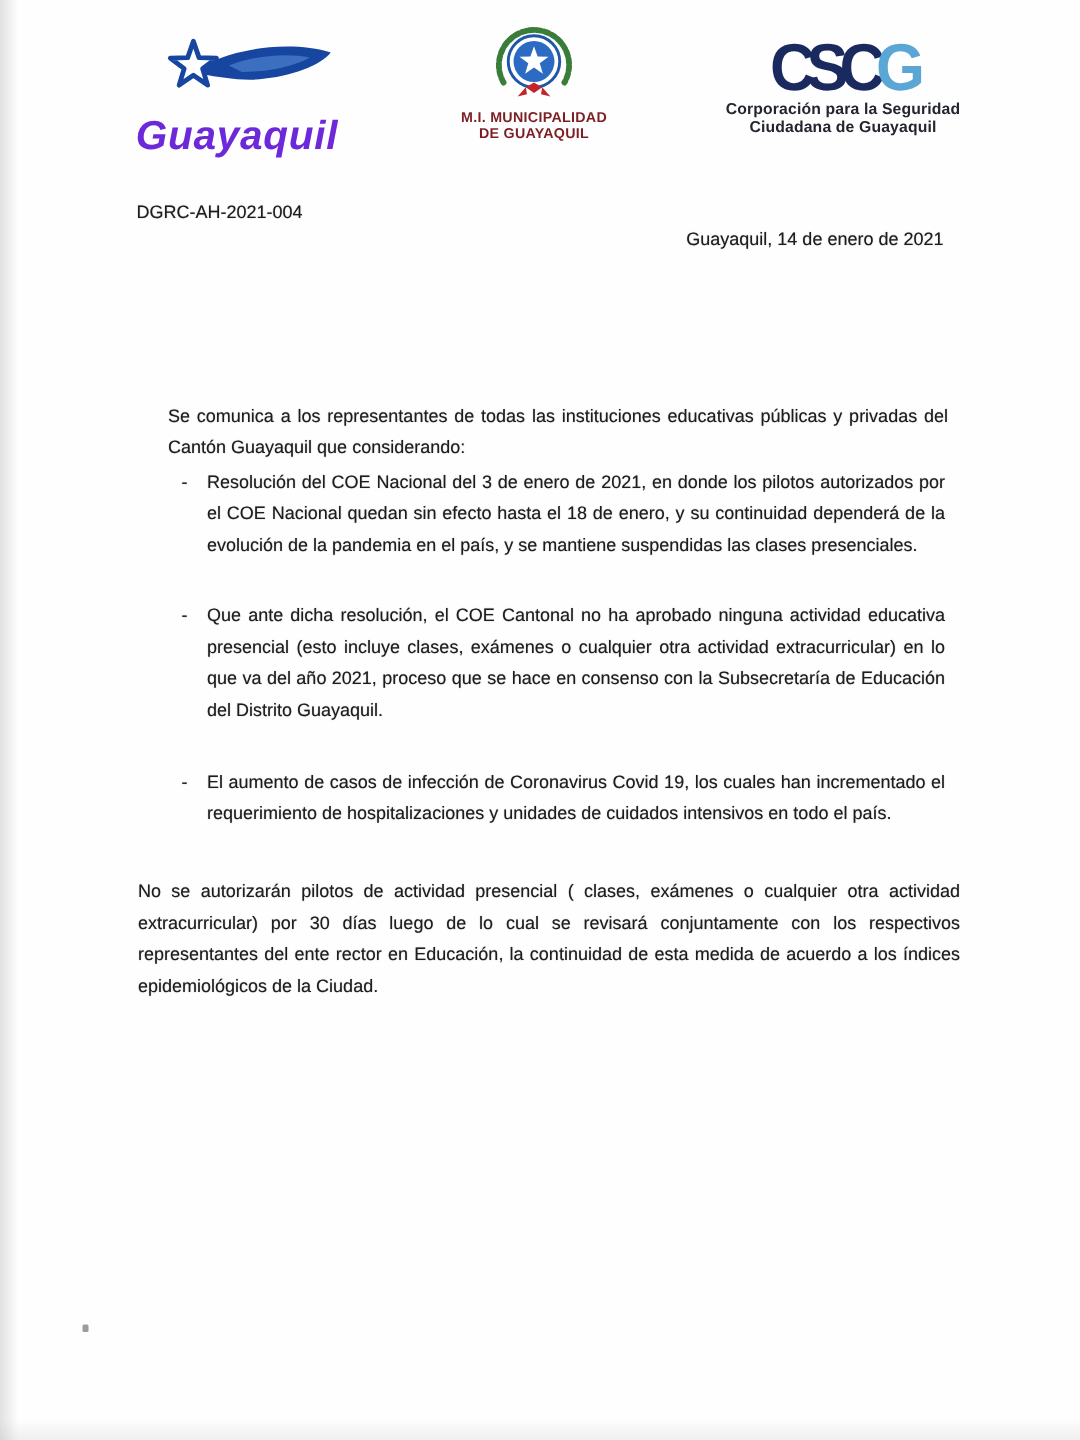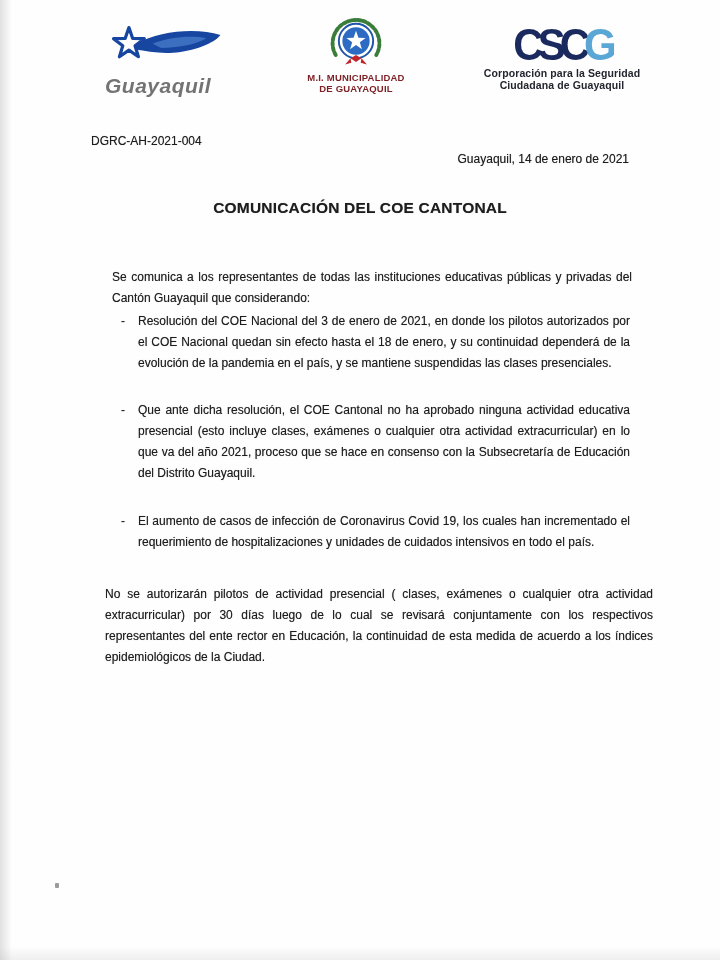--- a/index.html
+++ b/index.html
@@ -15,22 +15,22 @@
   .bottom-shade{position:absolute;left:0;bottom:0;width:100%;height:14px;
     background:linear-gradient(0deg,rgba(170,170,170,.18),rgba(170,170,170,0));}
   .speck{position:absolute;left:55px;top:883px;width:4px;height:5px;
     background:#4a4a4a;opacity:.55;border-radius:1px;}
 
   
   .logos-row{position:absolute;top:16px;left:0;right:0;display:flex;
     justify-content:space-between;align-items:flex-start;padding:0 70px 0 78px;}
   .logo-block{text-align:center;}
   .logo-guayaquil{width:160px;margin-top:6px;}
-  .gye-wordmark{font-size:21px;font-weight:bold;font-style:italic;
-    color:#737373;letter-spacing:.5px;margin-top:-4px;}
+  .gye-wordmark{font-size:27px;font-weight:bold;font-style:italic;
+    color:#6d28d9;letter-spacing:.5px;margin-top:-4px;}
   .logo-muni{width:150px;}
   .muni-caption{font-size:9.5px;font-weight:bold;color:#7c1f24;
     line-height:11px;letter-spacing:.2px;margin-top:2px;}
   .logo-cscg{width:176px;margin-top:10px;}
   .cscg-letters{font-size:42px;font-weight:bold;letter-spacing:-6px;
     line-height:38px;color:#1b2a5e;transform:scaleY(1.05);}
   .cscg-letters .light{color:#5aa7d6;}
   .cscg-caption{font-size:10.5px;color:#23262e;line-height:12px;margin-top:3px;
     font-weight:bold;letter-spacing:.1px;}
 
@@ -41,21 +41,21 @@
   .date-line{position:absolute;top:149px;right:91px;}
   .doc-title{position:absolute;top:197px;left:0;right:0;text-align:center;
     font-weight:bold;font-size:15.5px;letter-spacing:.2px;}
   .para{text-align:justify;}
   .intro-para{position:absolute;top:267px;left:112px;width:520px;}
   .bullet-list{position:absolute;left:121px;width:510px;}
   .bl-1{top:311px;} .bl-2{top:400px;} .bl-3{top:511px;}
   .bullet-item{display:flex;}
   .bullet-marker{width:17px;flex:0 0 17px;}
   .bullet-text{width:492px;text-align:justify;}
-  .closing-para{position:absolute;top:584px;left:105px;width:548px;}
+  .closing-para{position:absolute;top:584px;left:92px;width:548px;}
   .signature{position:absolute;top:741px;left:0;right:0;text-align:center;
     font-weight:bold;line-height:22px;}
 </style>
 </head>
 <body>
 
 <div class="scan-page">
   <div class="scan-content">
 
     <div class="logos-row">
@@ -90,21 +90,20 @@
         <div class="cscg-caption">
           <div>Corporación para la Seguridad</div>
           <div>Ciudadana de Guayaquil</div>
         </div>
       </div>
     </div>
 
     <div class="txt ref-line">DGRC-AH-2021-004</div>
     <div class="txt date-line">Guayaquil, 14 de enero de 2021</div>
 
-    <div class="txt doc-title">COMUNICACIÓN DEL COE CANTONAL</div>
 
     <div class="txt para intro-para">Se comunica a los representantes de todas las instituciones educativas públicas y privadas del Cantón Guayaquil que considerando:</div>
 
     <div class="txt bullet-list bl-1 bullet-item">
       <span class="bullet-marker">-</span>
       <span class="bullet-text">Resolución del COE Nacional del 3 de enero de 2021, en donde los pilotos autorizados por el COE Nacional quedan sin efecto hasta el 18 de enero, y su continuidad dependerá de la evolución de la pandemia en el país, y se mantiene suspendidas las clases presenciales.</span>
     </div>
     <div class="txt bullet-list bl-2 bullet-item">
       <span class="bullet-marker">-</span>
       <span class="bullet-text">Que ante dicha resolución, el COE Cantonal no ha aprobado ninguna actividad educativa presencial (esto incluye clases, exámenes o cualquier otra actividad extracurricular) en lo que va del año 2021, proceso que se hace en consenso con la Subsecretaría de Educación del Distrito Guayaquil.</span>

